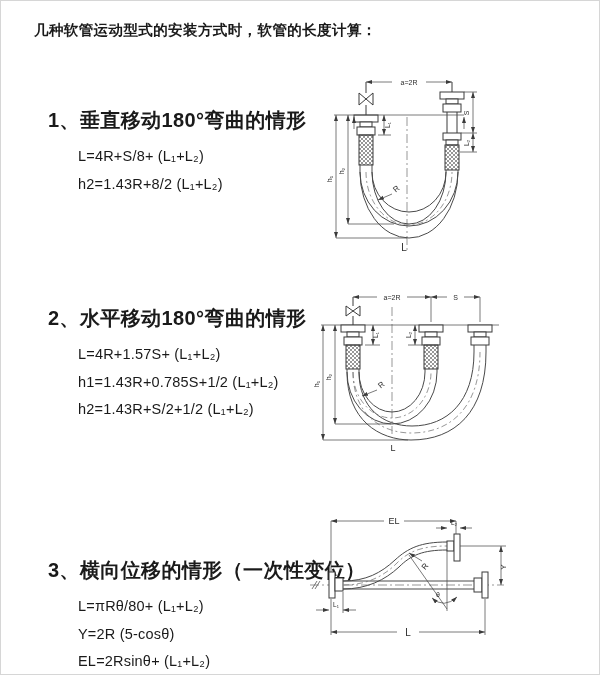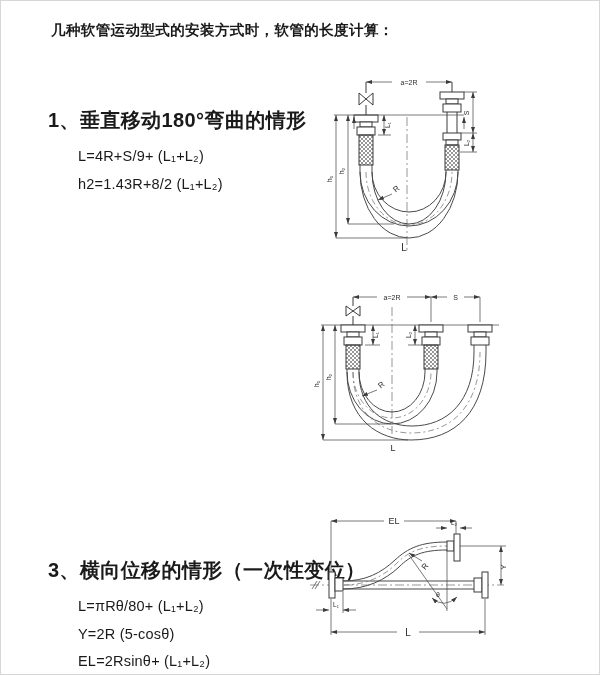--- a/index.html
+++ b/index.html
@@ -1,19 +1,19 @@
 <!DOCTYPE html>
 <html><head>
 <meta charset="utf-8">
 <style>
   html,body{margin:0;padding:0;background:#fff;}
   .page{position:relative;width:600px;height:675px;box-sizing:border-box;background:#fff;
         border:1px solid #d6d6d6;overflow:hidden;
         font-family:"Liberation Sans","DejaVu Sans",sans-serif;color:#1a1a1a;}
-  .title{position:absolute;left:50px;top:20px;font-size:14.5px;font-weight:700;letter-spacing:.4px;}
+  .title{position:absolute;left:33px;top:20px;font-size:14.5px;font-weight:700;letter-spacing:.4px;}
   .section{position:absolute;left:47px;}
   .sec1{top:106px;} .sec2{top:304px;} .sec3{top:517px;margin-top:39px;}
   .heading{font-size:20px;font-weight:700;letter-spacing:.4px;}
   .formulas{margin:9px 0 0 30px;}
   .formula{font-size:14.5px;line-height:27.5px;font-weight:500;letter-spacing:.2px;white-space:nowrap;}
   svg.diag{position:absolute;}
   .d1{left:313px;top:66px;} .d2{left:302px;top:281px;} .d3{left:295px;top:496px;}
   svg .ln{stroke:#3b3b3b;fill:none;stroke-width:1;}
   svg .hs{stroke:#4a4a4a;fill:none;stroke-width:1;}
   svg .dm{stroke:#4d4d4d;fill:none;stroke-width:.75;}
@@ -26,25 +26,33 @@
 </head>
 <body>
 
 <div class="page">
 
   <div class="title">几种软管运动型式的安装方式时，软管的长度计算：</div>
 
   <div class="section sec1">
     <div class="heading">1、垂直移动180°弯曲的情形</div>
     <div class="formulas">
-      <div class="formula">L=4R+S/9+ (L₁+L₂)</div>
+      <div class="formula">L=4R+S/8+ (L₁+L₂)</div>
       <div class="formula">h2=1.43R+8/2 (L₁+L₂)</div>
     </div>
   </div>
 
+  <div class="section sec2">
+    <div class="heading">2、水平移动180°弯曲的情形</div>
+    <div class="formulas">
+      <div class="formula">L=4R+1.57S+ (L₁+L₂)</div>
+      <div class="formula">h1=1.43R+0.785S+1/2 (L₁+L₂)</div>
+      <div class="formula">h2=1.43R+S/2+1/2 (L₁+L₂)</div>
+    </div>
+  </div>
 
   <div class="section sec3">
     <div class="heading">3、横向位移的情形（一次性变位）</div>
     <div class="formulas">
       <div class="formula">L=πRθ/80+ (L₁+L₂)</div>
       <div class="formula">Y=2R (5-cosθ)</div>
       <div class="formula">EL=2Rsinθ+ (L₁+L₂)</div>
     </div>
   </div>
 

